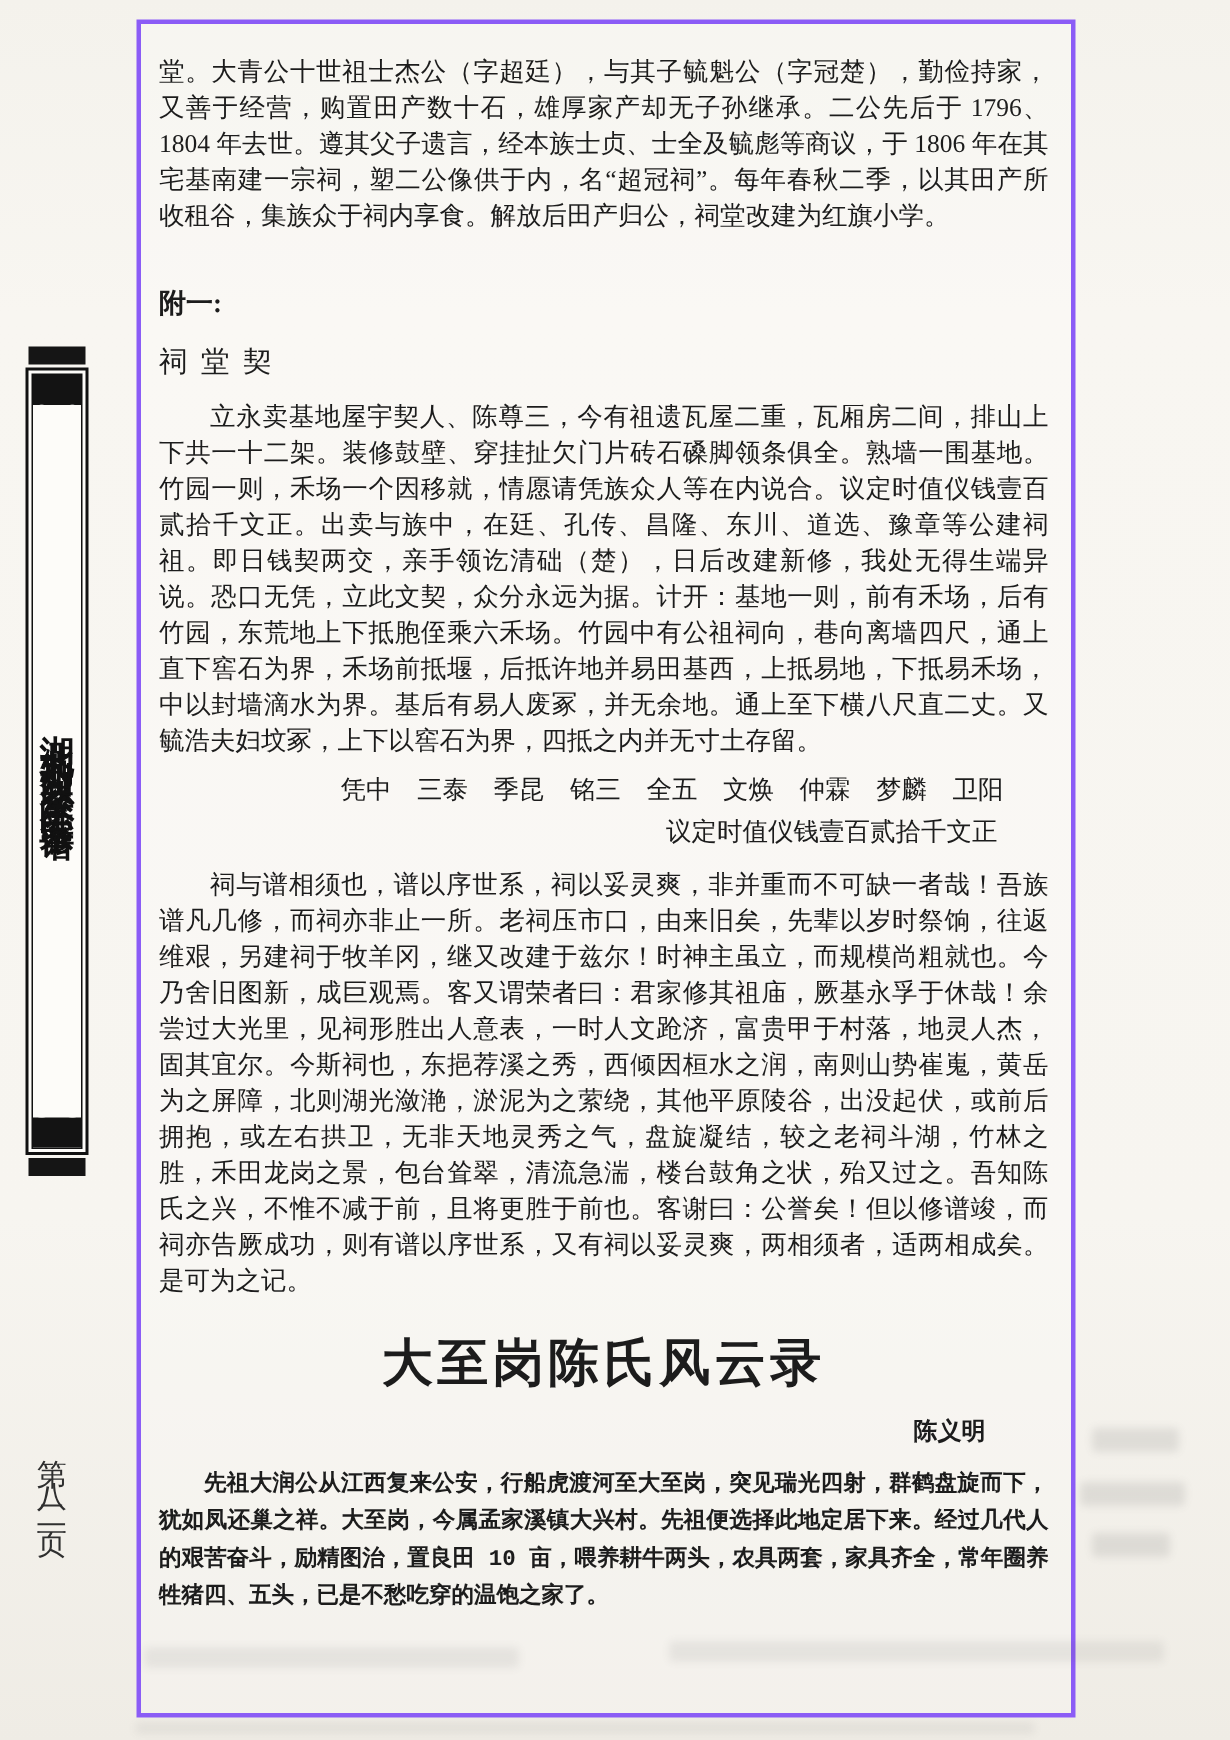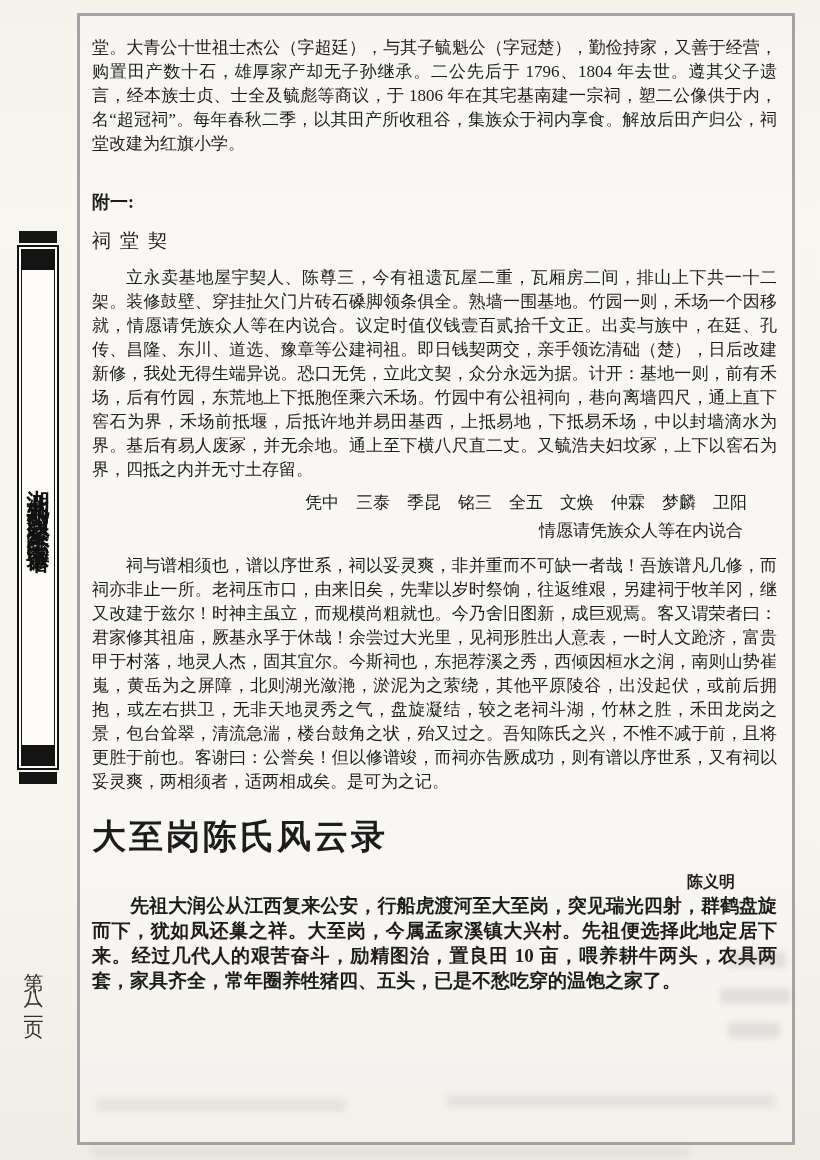--- a/index.html
+++ b/index.html
@@ -4,36 +4,36 @@
 <style>
   html,body{margin:0;padding:0;}
   body{
     width:820px;height:1160px;position:relative;overflow:hidden;
     background:linear-gradient(180deg,#f4f2ec 0%,#f8f6f1 18%,#f7f5f0 70%,#efece5 100%);
     font-family:"Liberation Serif","DejaVu Serif",serif;
     color:#1c1c1c;
   }
   
   .main-box{
-    position:absolute;left:77px;top:13px;width:718px;height:1132px;
-    border:3px solid #a3a3a3;box-sizing:border-box;
+    position:absolute;left:91px;top:13px;width:626px;height:1132px;
+    border:3px solid #8b5cf6;box-sizing:border-box;
     padding:10px 15px 0 12px;overflow:hidden;
     background:rgba(255,255,255,0.25);
   }
   .body-para{font-size:17px;line-height:24px;text-align:justify;margin:0;}
   .indent{text-indent:2em;}
   .mt-para{margin-top:10px;}
   .att-label{font-size:18px;font-weight:700;margin-top:34px;}
   .doc-title{text-align:left;font-size:19px;letter-spacing:9px;margin-top:14px;font-weight:400;}
   .deed-body{margin-top:12px;}
   .witness-line{width:fit-content;margin:9px 30px 0 auto;font-size:17px;white-space:nowrap;font-family:Liberation Serif, serif;}
   .date-line{width:fit-content;margin:5px 34px 0 auto;font-size:17px;}
-  .article-title{text-align:left;font-size:34px;font-weight:700;letter-spacing:3px;margin-top:20px;font-family:Liberation Serif, serif;}
+  .article-title{text-align:center;font-size:34px;font-weight:700;letter-spacing:3px;margin-top:20px;font-family:Liberation Serif, serif;}
   .article-author{width:fit-content;margin:12px 42px 0 auto;font-size:16px;font-weight:700;}
-  .article-body{margin-top:0;font-size:19px;font-weight:600;line-height:25px;}
+  .article-body{margin-top:12px;font-size:15px;font-weight:600;line-height:25px;font-family:Liberation Mono, monospace;}
   
   .spine{position:absolute;left:17px;top:231px;width:42px;}
   .spine-bar{height:12px;background:#151515;margin:0 2px;}
   .spine-frame{border:2px solid #111;margin:2px 0;padding:2px;background:#fdfcf9;}
   .spine-frame-inner{border:1px solid #111;display:flex;flex-direction:column;align-items:stretch;height:515px;}
   .ornament{height:20px;background-color:#131313;flex:0 0 auto;}
   .ornament.top{
     background-image:
       radial-gradient(circle at 18% 135%, #fdfcf9 7px, transparent 7.5px),
       radial-gradient(circle at 82% 135%, #fdfcf9 7px, transparent 7.5px),
@@ -88,21 +88,21 @@
 <div class="page-number">第八二页</div>
 
 <div class="main-box">
 
   <p class="body-para mt-para">堂。大青公十世祖士杰公（字超廷），与其子毓魁公（字冠楚），勤俭持家，又善于经营，购置田产数十石，雄厚家产却无子孙继承。二公先后于 1796、1804 年去世。遵其父子遗言，经本族士贞、士全及毓彪等商议，于 1806 年在其宅基南建一宗祠，塑二公像供于内，名“超冠祠”。每年春秋二季，以其田产所收租谷，集族众于祠内享食。解放后田产归公，祠堂改建为红旗小学。</p>
 
   <div class="att-label">附一:</div>
   <div class="doc-title">祠堂契</div>
   <p class="body-para indent deed-body">立永卖基地屋宇契人、陈尊三，今有祖遗瓦屋二重，瓦厢房二间，排山上下共一十二架。装修鼓壁、穿挂扯欠门片砖石磉脚领条俱全。熟墙一围基地。竹园一则，禾场一个因移就，情愿请凭族众人等在内说合。议定时值仪钱壹百贰拾千文正。出卖与族中，在廷、孔传、昌隆、东川、道选、豫章等公建祠祖。即日钱契两交，亲手领讫清础（楚），日后改建新修，我处无得生端异说。恐口无凭，立此文契，众分永远为据。计开：基地一则，前有禾场，后有竹园，东荒地上下抵胞侄乘六禾场。竹园中有公祖祠向，巷向离墙四尺，通上直下窖石为界，禾场前抵堰，后抵许地并易田基西，上抵易地，下抵易禾场，中以封墙滴水为界。基后有易人废冢，并无余地。通上至下横八尺直二丈。又毓浩夫妇坟冢，上下以窖石为界，四抵之内并无寸土存留。</p>
   <div class="witness-line">凭中　三泰　季昆　铭三　全五　文焕　仲霖　梦麟　卫阳</div>
-  <div class="date-line">情愿请凭族众人等在内说合</div>
+  <div class="date-line">议定时值仪钱壹百贰拾千文正</div>
 
   <p class="body-para indent deed-body">祠与谱相须也，谱以序世系，祠以妥灵爽，非并重而不可缺一者哉！吾族谱凡几修，而祠亦非止一所。老祠压市口，由来旧矣，先辈以岁时祭饷，往返维艰，另建祠于牧羊冈，继又改建于兹尔！时神主虽立，而规模尚粗就也。今乃舍旧图新，成巨观焉。客又谓荣者曰：君家修其祖庙，厥基永孚于休哉！余尝过大光里，见祠形胜出人意表，一时人文跄济，富贵甲于村落，地灵人杰，固其宜尔。今斯祠也，东挹荐溪之秀，西倾因桓水之润，南则山势崔嵬，黄岳为之屏障，北则湖光潋滟，淤泥为之萦绕，其他平原陵谷，出没起伏，或前后拥抱，或左右拱卫，无非天地灵秀之气，盘旋凝结，较之老祠斗湖，竹林之胜，禾田龙岗之景，包台耸翠，清流急湍，楼台鼓角之状，殆又过之。吾知陈氏之兴，不惟不减于前，且将更胜于前也。客谢曰：公誉矣！但以修谱竣，而祠亦告厥成功，则有谱以序世系，又有祠以妥灵爽，两相须者，适两相成矣。是可为之记。</p>
 
   <div class="article-title">大至岗陈氏风云录</div>
   <div class="article-author">陈义明</div>
   <p class="body-para indent article-body">先祖大润公从江西复来公安，行船虎渡河至大至岗，突见瑞光四射，群鹤盘旋而下，犹如凤还巢之祥。大至岗，今属孟家溪镇大兴村。先祖便选择此地定居下来。经过几代人的艰苦奋斗，励精图治，置良田 10 亩，喂养耕牛两头，农具两套，家具齐全，常年圈养牲猪四、五头，已是不愁吃穿的温饱之家了。</p>
 
 </div>
 
 <div class="ghost g1"></div>

